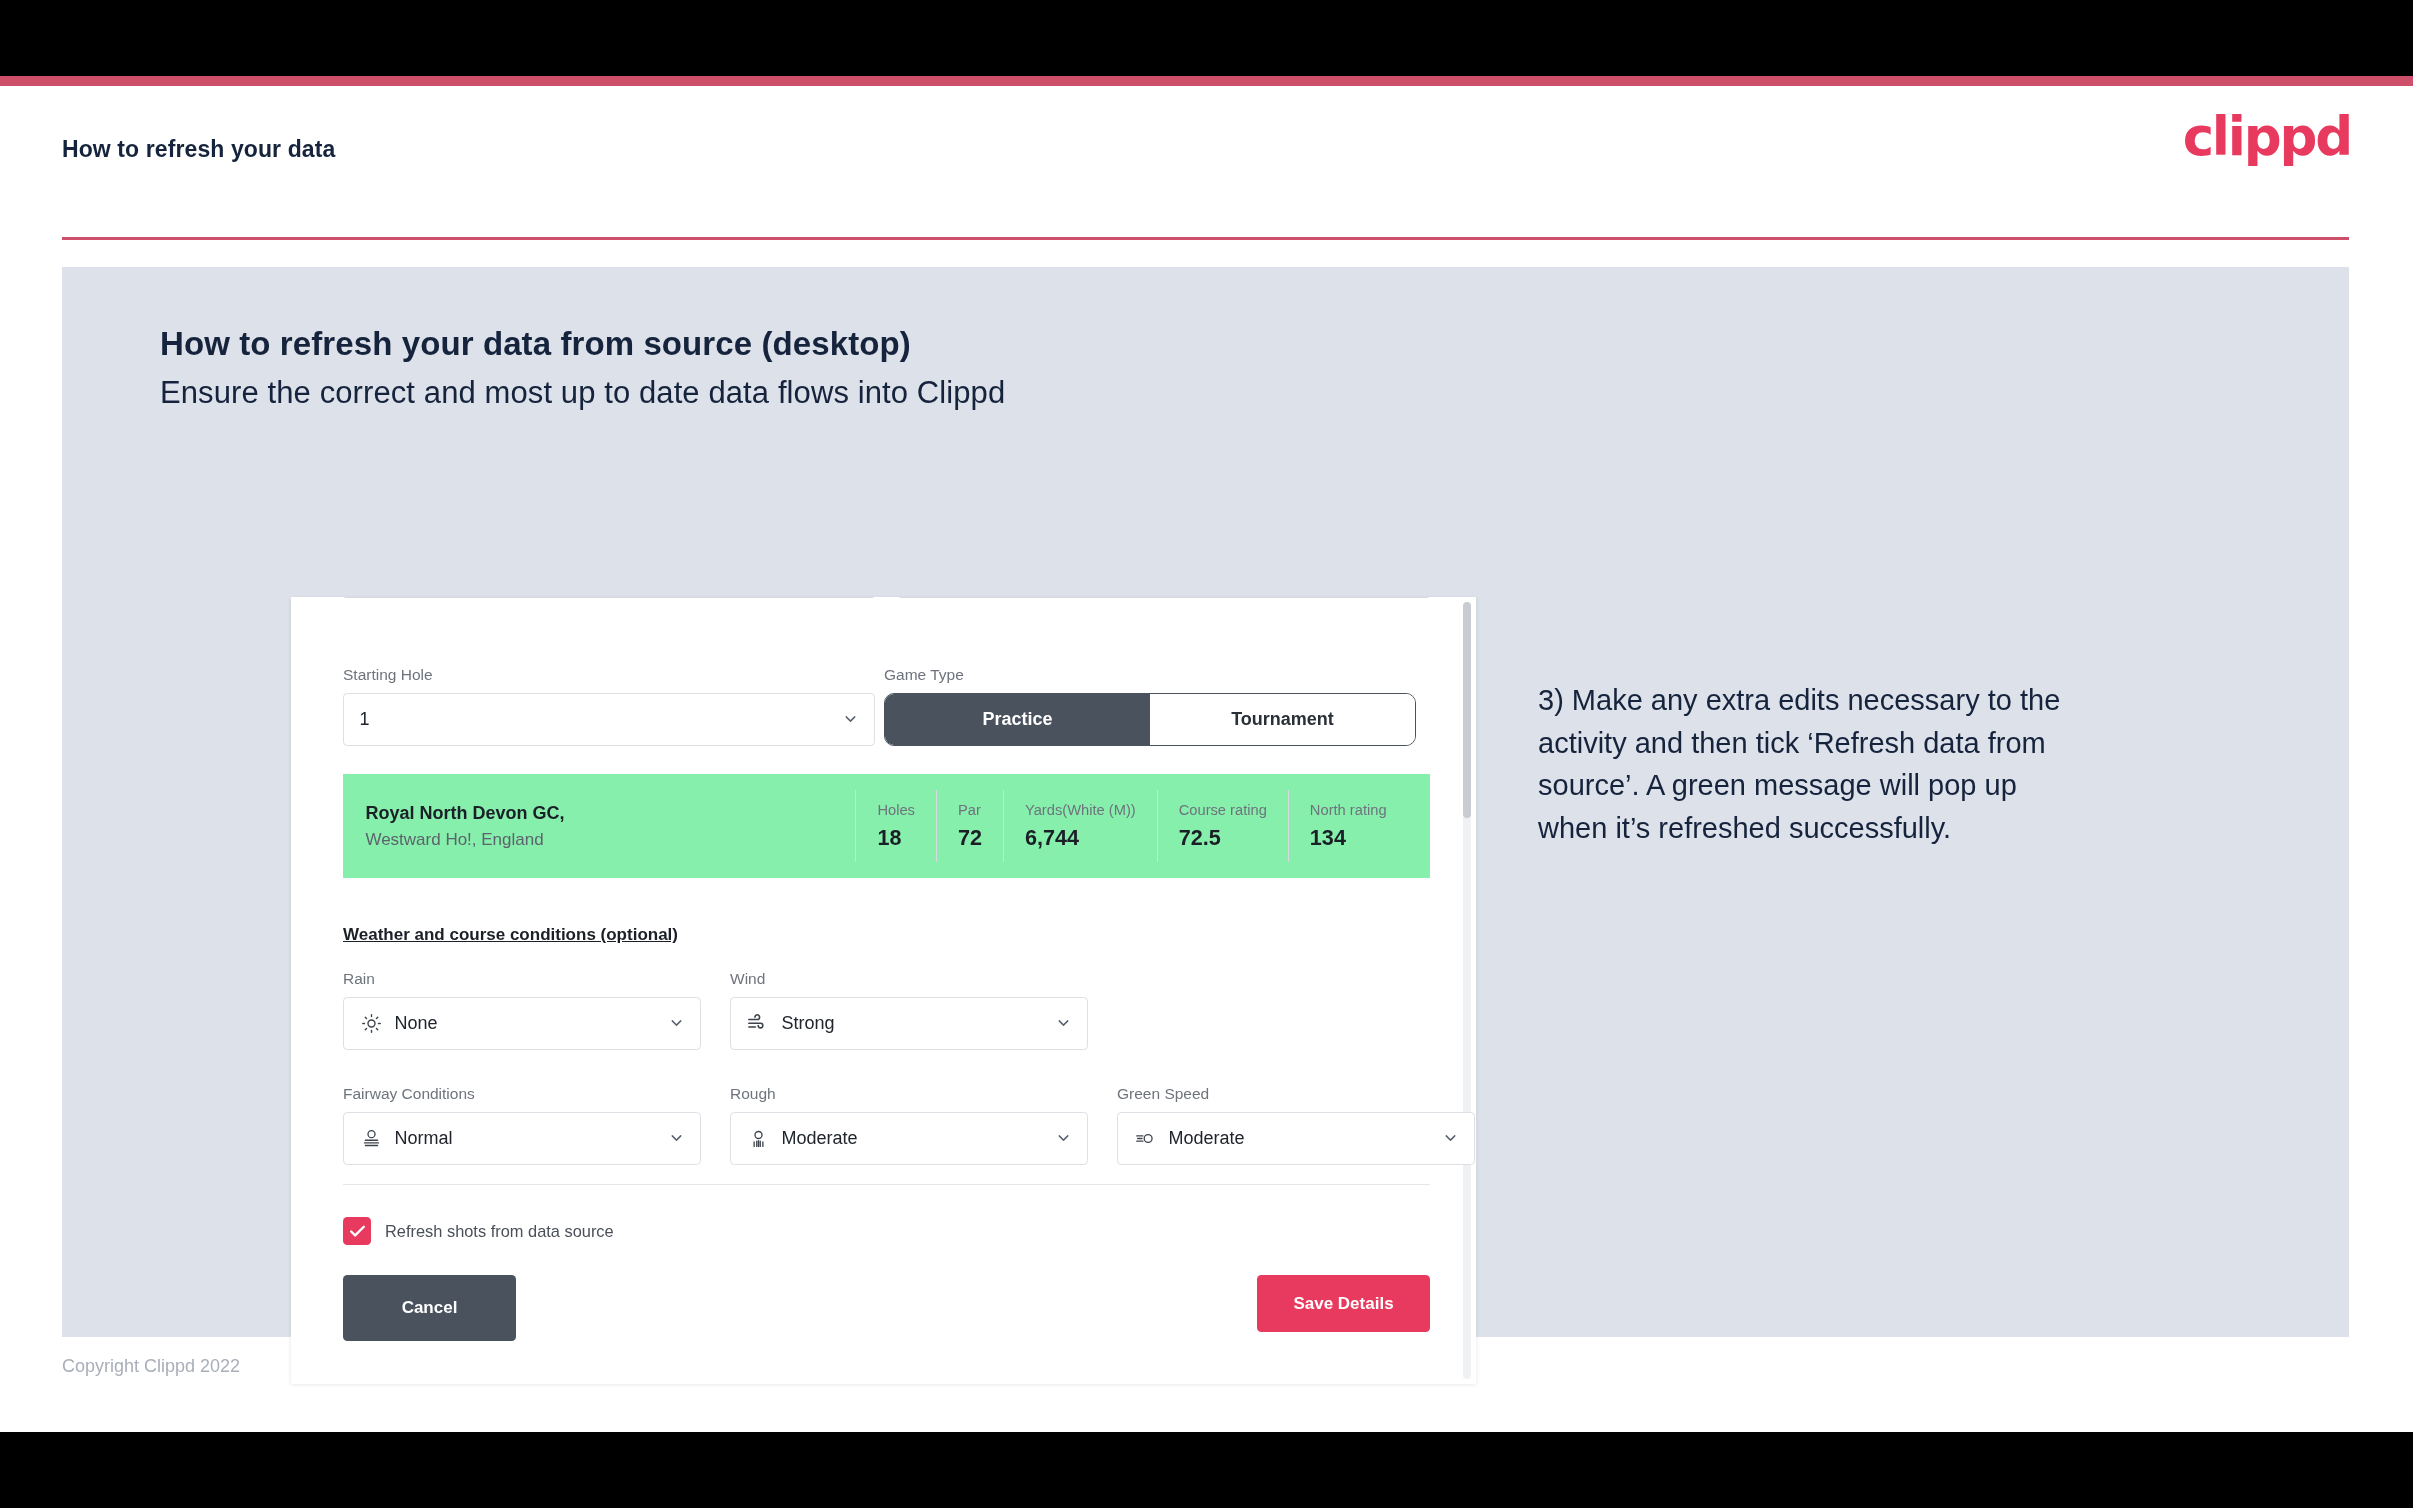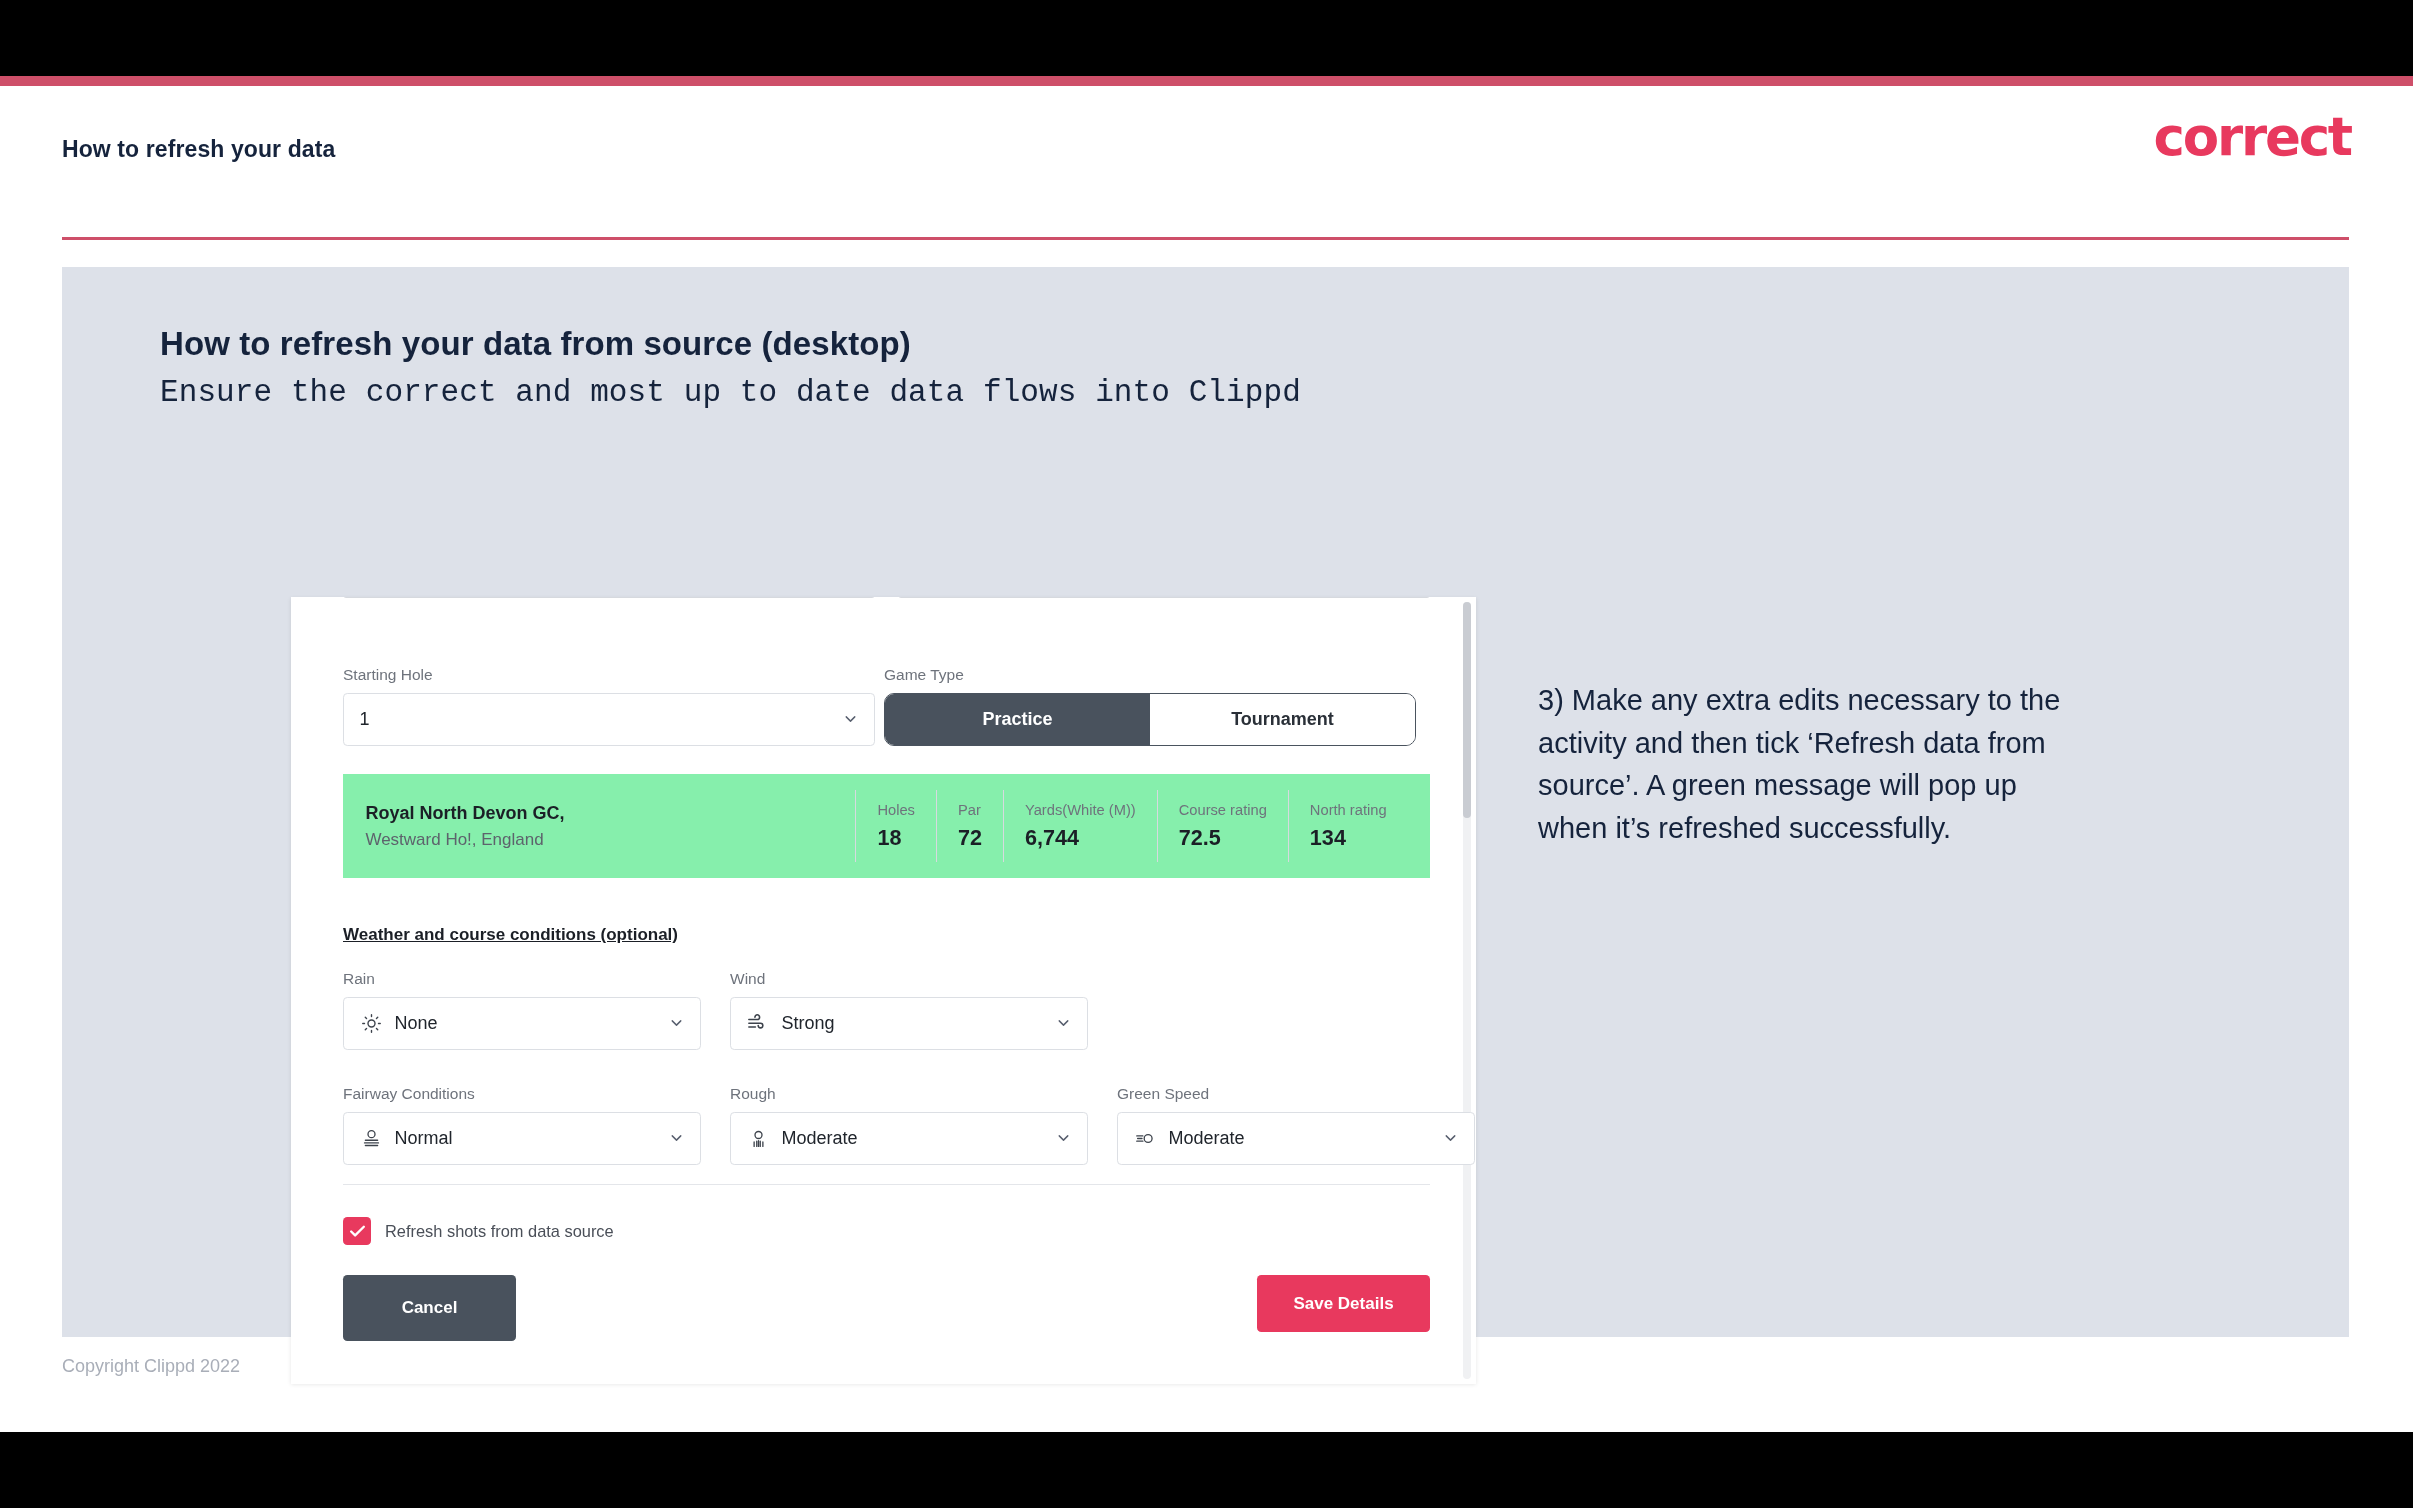--- a/index.html
+++ b/index.html
@@ -78,21 +78,20 @@
     color: #15233c;
     letter-spacing: 0.1px;
   }
   .panel-subtitle {
     position: absolute;
     left: 98px; top: 108px;
     font-size: 31px;
     font-weight: normal;
     color: #15233c;
     letter-spacing: 0.1px;
-    font-family: Liberation Mono, monospace;
   }
   
   .modal-card {
     position: absolute;
     left: 229px; top: 330px;
     width: 1185px; height: 787px;
     background: #ffffff;
     box-shadow: 0 0.9px 4.3px rgba(0,0,0,.10);
     overflow: hidden;
   }
@@ -353,21 +352,21 @@
 <body>
 
 <div class="slide-frame">
 
   <div class="top-bar"></div>
   <div class="top-accent"></div>
 
   <div class="page">
 
     <div class="header-title">How to refresh your data</div>
-    <div class="logo">correct</div>
+    <div class="logo">clippd</div>
     <div class="header-rule"></div>
 
     <div class="panel">
 
       <div class="panel-title">How to refresh your data from source (desktop)</div>
       <div class="panel-subtitle">Ensure the correct and most up to date data flows into Clippd</div>
 
       <div class="modal-card">
         <div class="modal-scroll-track"></div>
         <div class="modal-scroll"></div>

